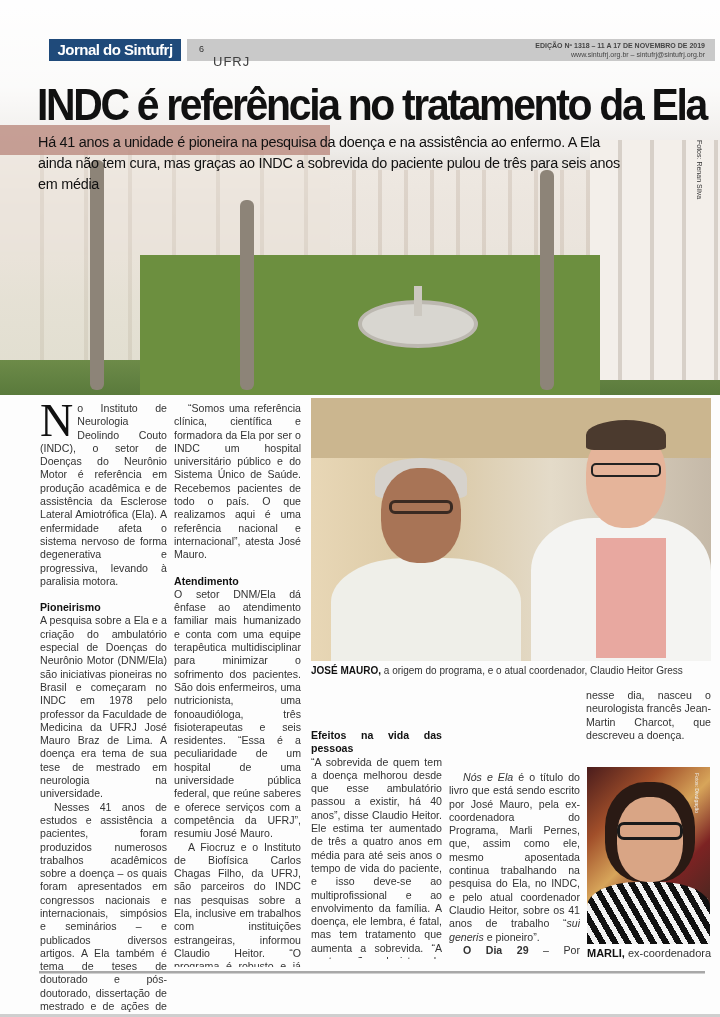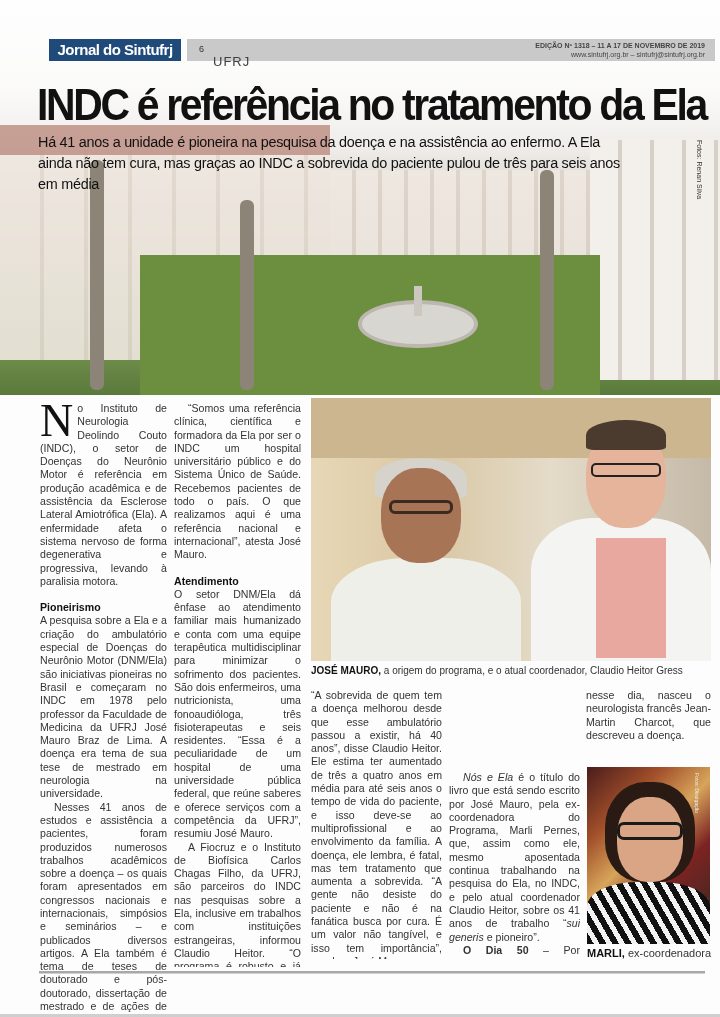--- a/index.html
+++ b/index.html
@@ -144,26 +144,27 @@
     <div class="body"></div>
     <div class="shirt"></div>
     <div class="head"></div>
     <div class="hair"></div>
     <div class="glasses"></div>
   </div>
 </div>
 <div class="caption-main"><b>JOSÉ MAURO,</b><span> a origem do programa, e o atual coordenador, Claudio Heitor Gress</span></div>
 
 <div class="col col3" style="overflow:hidden;height:270px;">
+  <p class="sub" style="margin-top:40px">Efeitos na vida das pessoas</p>
   <p>“A sobrevida de quem tem a doença melhorou desde que esse ambulatório passou a existir, há 40 anos”, disse Claudio Heitor. Ele estima ter aumentado de três a quatro anos em média para até seis anos o tempo de vida do paciente, e isso deve-se ao multiprofissional e ao envolvimento da família. A doença, ele lembra, é fatal, mas tem tratamento que aumenta a sobrevida. “A gente não desiste do paciente e não é na fanática busca por cura. É um valor não tangível, e isso tem importância”, pondera José Mauro.</p>
 </div>
 
 <div class="col col4" style="overflow:hidden;height:270px;">
   <p class="indent" style="margin-top:82px"><i>Nós e Ela</i><span> é o título do livro que está sendo escrito por José Mauro, pela ex-coordenadora do Programa, Marli Pernes, que, assim como ele, mesmo aposentada continua trabalhando na pesquisa do Ela, no INDC, e pelo atual coordenador Claudio Heitor, sobre os 41 anos de trabalho “</span><i>sui generis</i><span> e pioneiro”.</span></p>
-  <p class="indent"><b>O Dia 50</b><span> – Por influência do INDC, a Assembleia Legislativa do Estado do Rio de Janeiro (Alerj) instituiu o dia 29 de novembro como o Dia Estadual de Atenção e Cuidados da Ela – nesse dia, nasceu o neurologista francês Jean-Martin Charcot, que descreveu a doença.</span></p>
+  <p class="indent"><b>O Dia 29</b><span> – Por influência do INDC, a Assembleia Legislativa do Estado do Rio de Janeiro (Alerj) instituiu o dia 29 de novembro como o Dia Estadual de Atenção e Cuidados da Ela – nesse dia, nasceu o neurologista francês Jean-Martin Charcot, que descreveu a doença.</span></p>
 </div>
 
 <div class="col col5" style="overflow:hidden;height:78px;">
   <p style="margin-top:-93px"><span> – Por influência do INDC, a Assembleia Legislativa do Estado do Rio de Janeiro (Alerj) instituiu o dia 29 de novembro como o Dia Estadual de Atenção e Cuidados da Ela – nesse dia, nasceu o neurologista francês Jean-Martin Charcot, que descreveu a doença.</span></p>
 </div>
 
 <div class="photo-marli">
   <div class="hair"></div>
   <div class="face"></div>
   <div class="glasses"></div>

